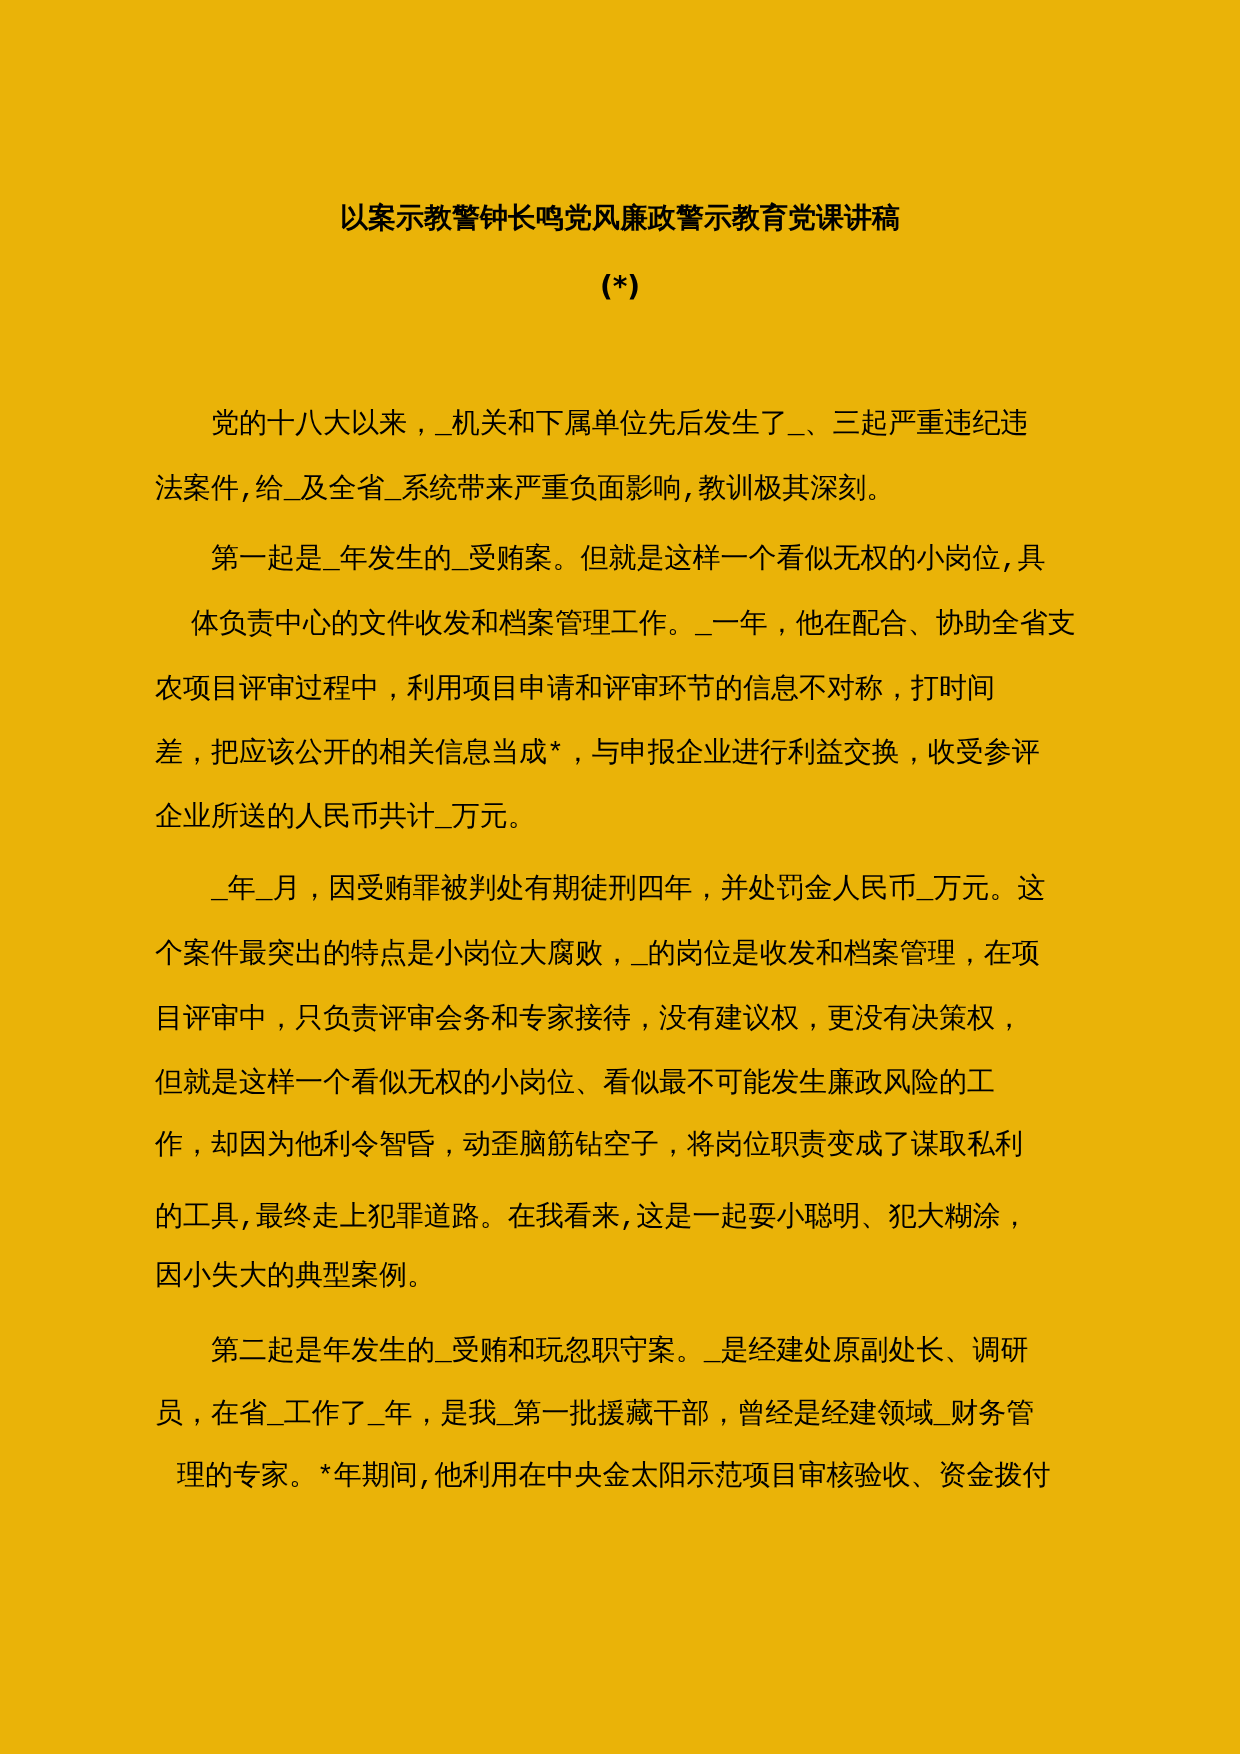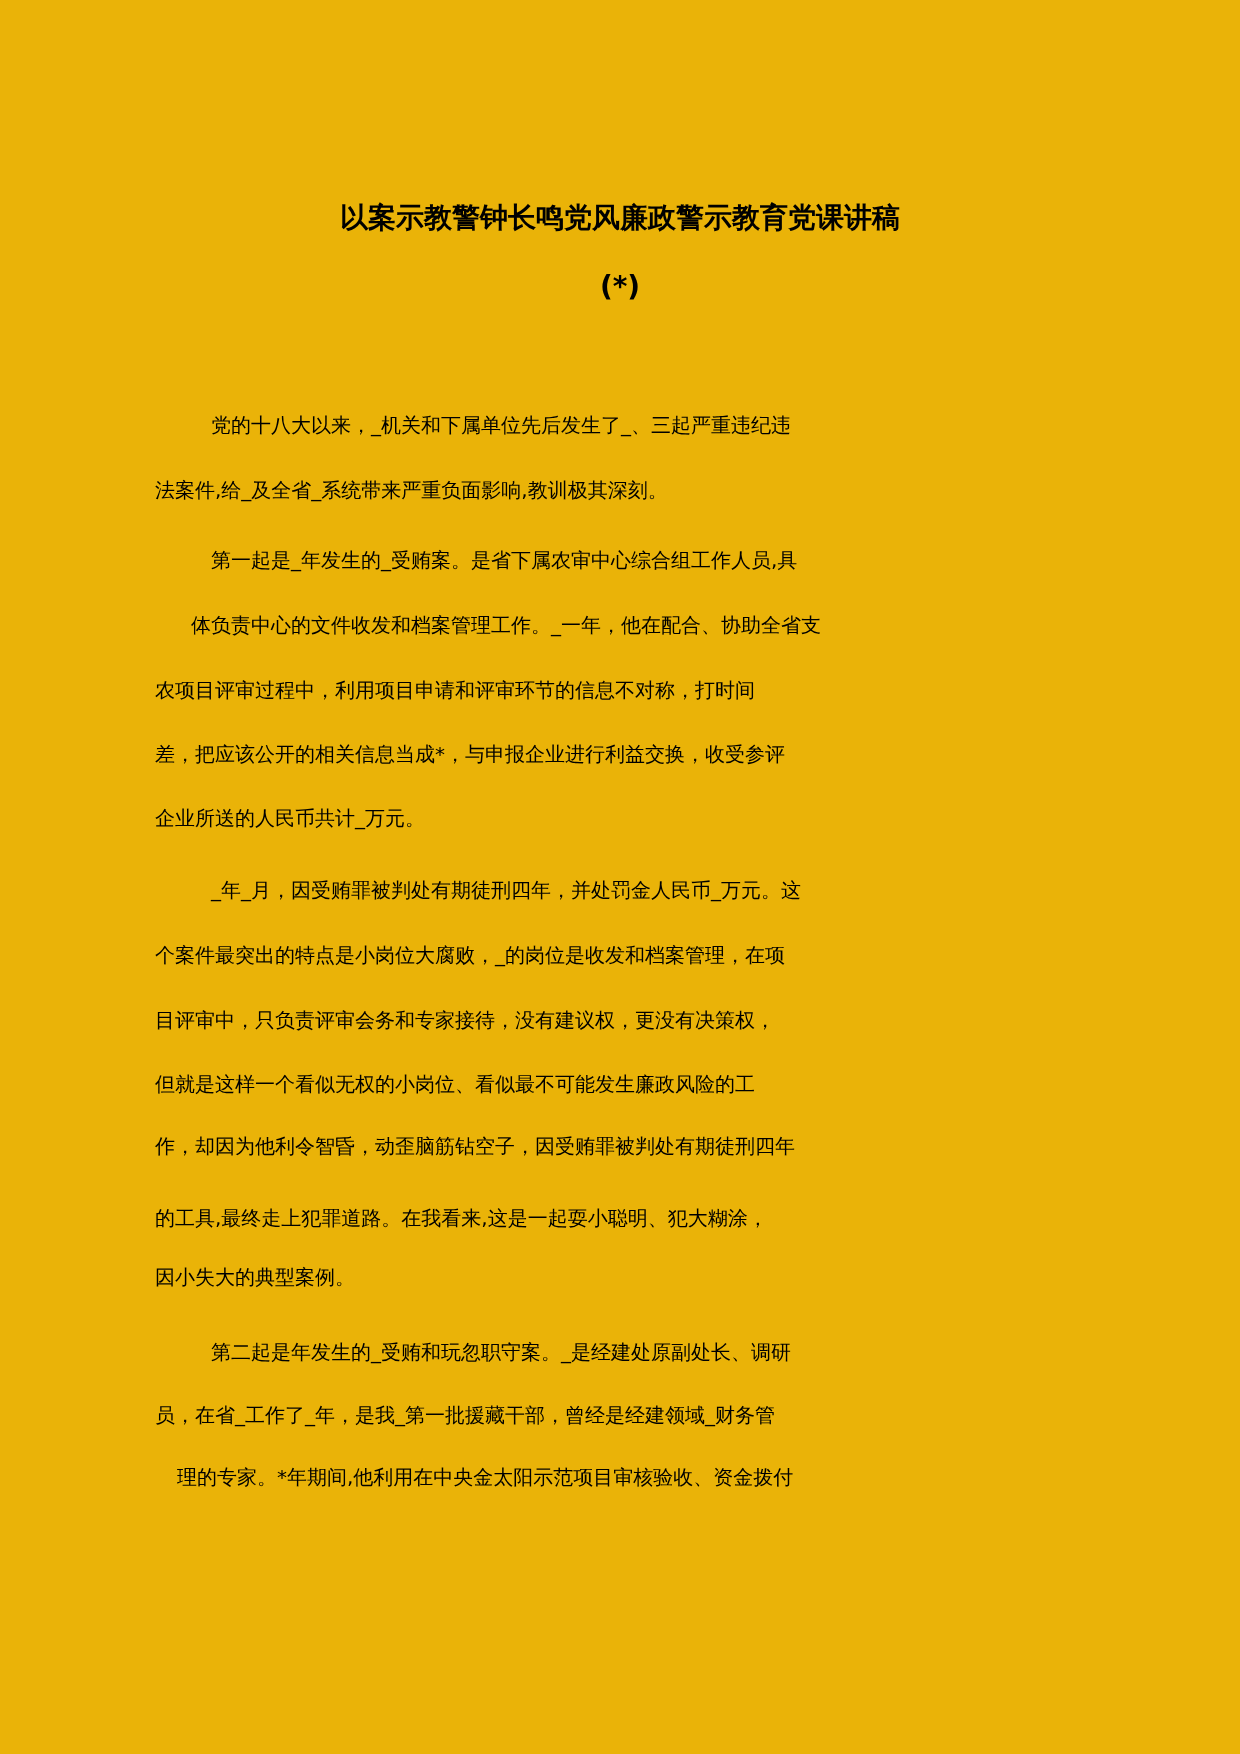--- a/index.html
+++ b/index.html
@@ -1,50 +1,50 @@
 <!DOCTYPE html>
 <html><head>
 <meta charset="utf-8">
 <style>
   html, body { margin: 0; padding: 0; background: #ffffff; }
   body { width: 1240px; height: 1754px; position: relative; overflow: hidden;
          font-family: "DejaVu Sans", "Liberation Sans", sans-serif; color: #000; }
   .page { position: absolute; left: 0; top: 0; width: 1240px; height: 1754px; background: #eab308; }
   .title { position: absolute; left: 0; width: 1240px; text-align: center; font-weight: bold;
            font-size: 28px; line-height: 40px; letter-spacing: 0px; }
-  .line { position: absolute; left: 155px; width: 930px; font-size: 20px; line-height: 40px;
-          white-space: nowrap; }
+  .line { position: absolute; left: 155px; width: 930px; font-size: 28px; line-height: 40px;
+          white-space: nowrap; font-family: Liberation Mono, monospace; }
   .line.indent { left: 211px; width: 874px; }
 </style>
 </head>
 <body>
 
 <div class="page">
   <div class="title" style="top:198px;">以案示教警钟长鸣党风廉政警示教育党课讲稿</div>
   <div class="title" style="top:267px;">(*)</div>
 
   <div>
     <div class="line indent" style="top:405px;">党的十八大以来，_机关和下属单位先后发生了_、三起严重违纪违</div>
     <div class="line" style="top:470px;">法案件,给_及全省_系统带来严重负面影响,教训极其深刻。</div>
   </div>
 
   <div>
-    <div class="line indent" style="top:540px;">第一起是_年发生的_受贿案。是省下属农审中心综合组工作人员,具</div>
+    <div class="line indent" style="top:540px;">第一起是_年发生的_受贿案。但就是这样一个看似无权的小岗位,具</div>
     <div class="line" style="top:605px;margin-left:36px;">体负责中心的文件收发和档案管理工作。_一年，他在配合、协助全省支</div>
     <div class="line" style="top:670px;">农项目评审过程中，利用项目申请和评审环节的信息不对称，打时间</div>
     <div class="line" style="top:734px;">差，把应该公开的相关信息当成*，与申报企业进行利益交换，收受参评</div>
     <div class="line" style="top:798px;">企业所送的人民币共计_万元。</div>
   </div>
 
   <div>
     <div class="line indent" style="top:870px;">_年_月，因受贿罪被判处有期徒刑四年，并处罚金人民币_万元。这</div>
     <div class="line" style="top:935px;">个案件最突出的特点是小岗位大腐败，_的岗位是收发和档案管理，在项</div>
     <div class="line" style="top:1000px;">目评审中，只负责评审会务和专家接待，没有建议权，更没有决策权，</div>
     <div class="line" style="top:1064px;">但就是这样一个看似无权的小岗位、看似最不可能发生廉政风险的工</div>
-    <div class="line" style="top:1126px;">作，却因为他利令智昏，动歪脑筋钻空子，因受贿罪被判处有期徒刑四年</div>
+    <div class="line" style="top:1126px;">作，却因为他利令智昏，动歪脑筋钻空子，将岗位职责变成了谋取私利</div>
     <div class="line" style="top:1198px;">的工具,最终走上犯罪道路。在我看来,这是一起耍小聪明、犯大糊涂，</div>
     <div class="line" style="top:1257px;">因小失大的典型案例。</div>
   </div>
 
   <div>
     <div class="line indent" style="top:1332px;">第二起是年发生的_受贿和玩忽职守案。_是经建处原副处长、调研</div>
     <div class="line" style="top:1395px;">员，在省_工作了_年，是我_第一批援藏干部，曾经是经建领域_财务管</div>
     <div class="line" style="top:1457px;margin-left:22px;">理的专家。*年期间,他利用在中央金太阳示范项目审核验收、资金拨付</div>
   </div>
 </div>

